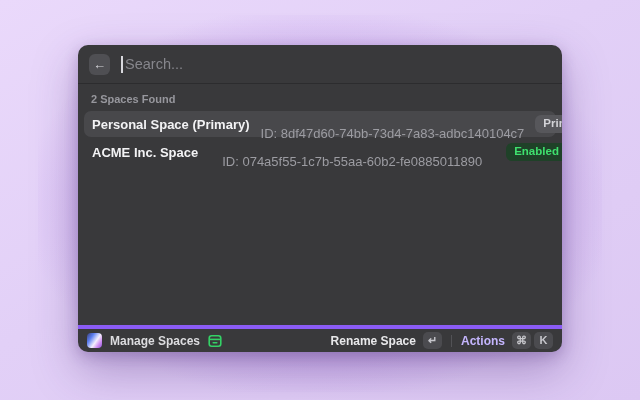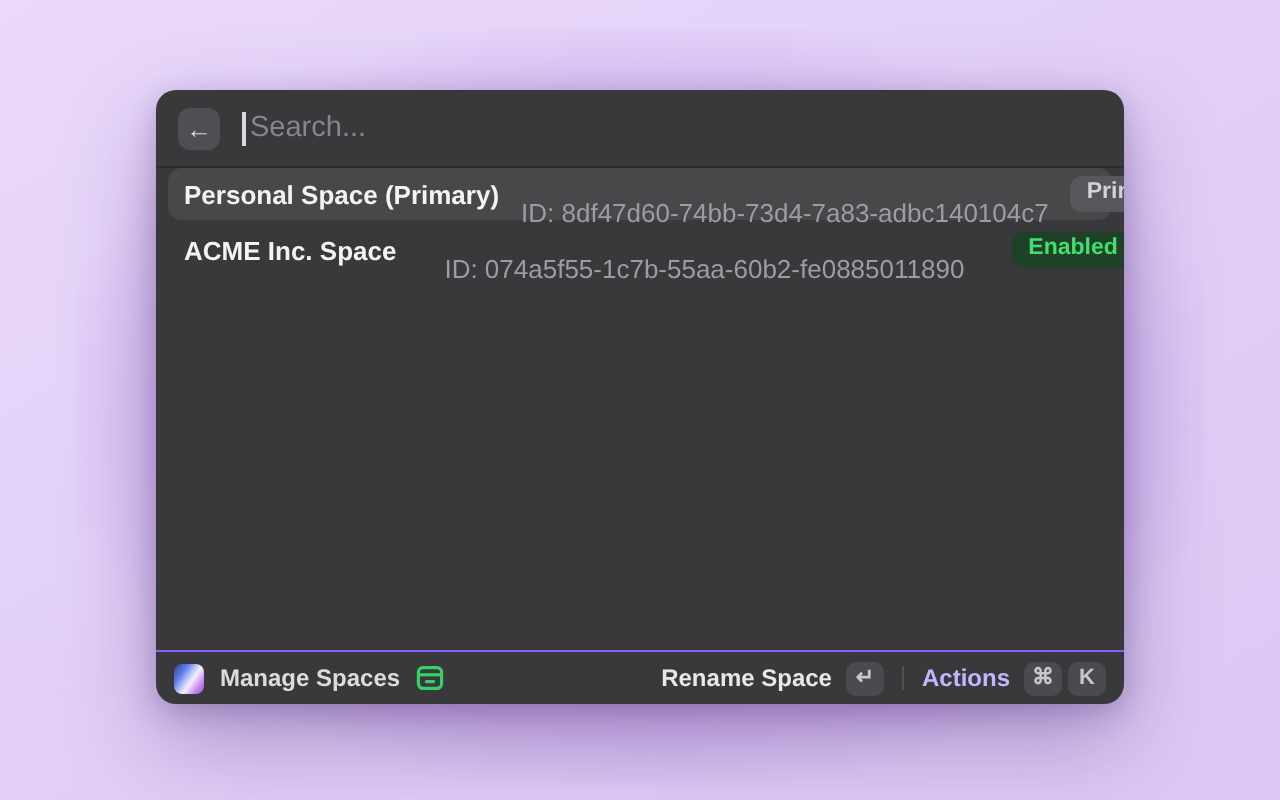--- a/index.html
+++ b/index.html
@@ -67,21 +67,21 @@
   .badge {
     font-size: 11.5px; font-weight: 600;
     padding: 2.5px 8px; border-radius: 6px; line-height: 1.2;
     white-space: nowrap;
   }
   .badge-neutral { background: #57575b; color: #d3d3d7; }
   .badge-success { background: #1f4128; color: #3fe06e; }
   
   .footer {
     flex: 0 0 27px; height: 27px;
-    border-top: 1px solid #8b5cf6;
+    border-top: 4px solid #8b5cf6;
     display: flex; align-items: center;
     padding: 0 9px; gap: 8px;
   }
   .app-icon {
     width: 15px; height: 15px; border-radius: 4px; flex: 0 0 auto;
     background: linear-gradient(125deg, #3c3f75 0%, #5a7df0 28%, #b9c4fa 46%, #f4effc 58%, #cf8df2 78%, #8e55d8 100%);
   }
   .footer-label { color: #dcdcdf; font-size: 12px; font-weight: 600; }
   .drive-icon { flex: 0 0 auto; display: flex; }
   .footer-right { margin-left: auto; display: flex; align-items: center; gap: 7px; }
@@ -110,20 +110,21 @@
 
   <div class="search-bar">
     <button class="back-btn">
       <span>←</span>
     </button>
     <div class="caret"></div>
     <input class="search-input" type="text" placeholder="Search..." style="">
   </div>
 
   <div class="list">
+    <div class="section-label">2 Spaces Found</div>
 
     <div class="row selected">
       <span class="row-title">Personal Space (Primary)</span>
       <span class="row-id">ID: 8df47d60-74bb-73d4-7a83-adbc140104c7</span>
       <span class="row-badges">
         <span class="badge badge-neutral">Primary</span>
 
       </span>
     </div>
 

